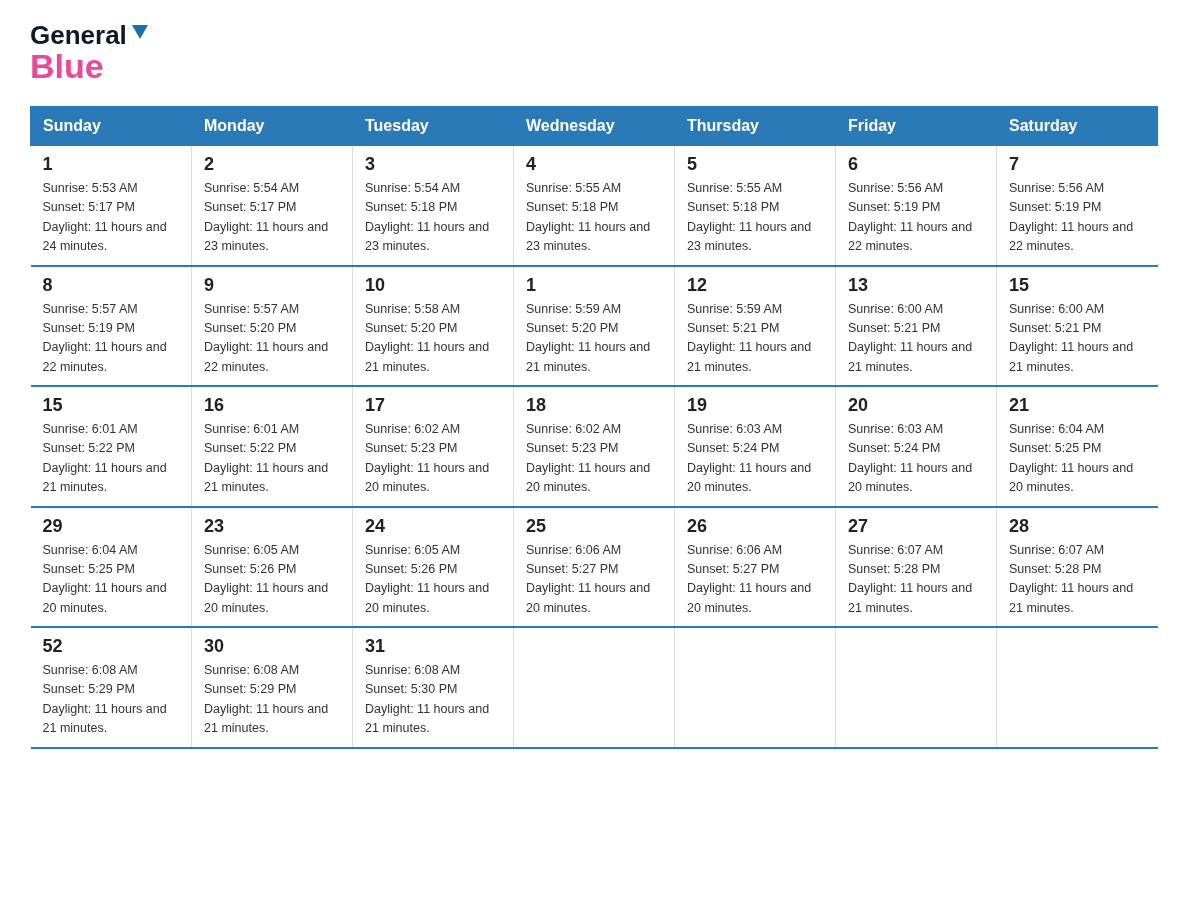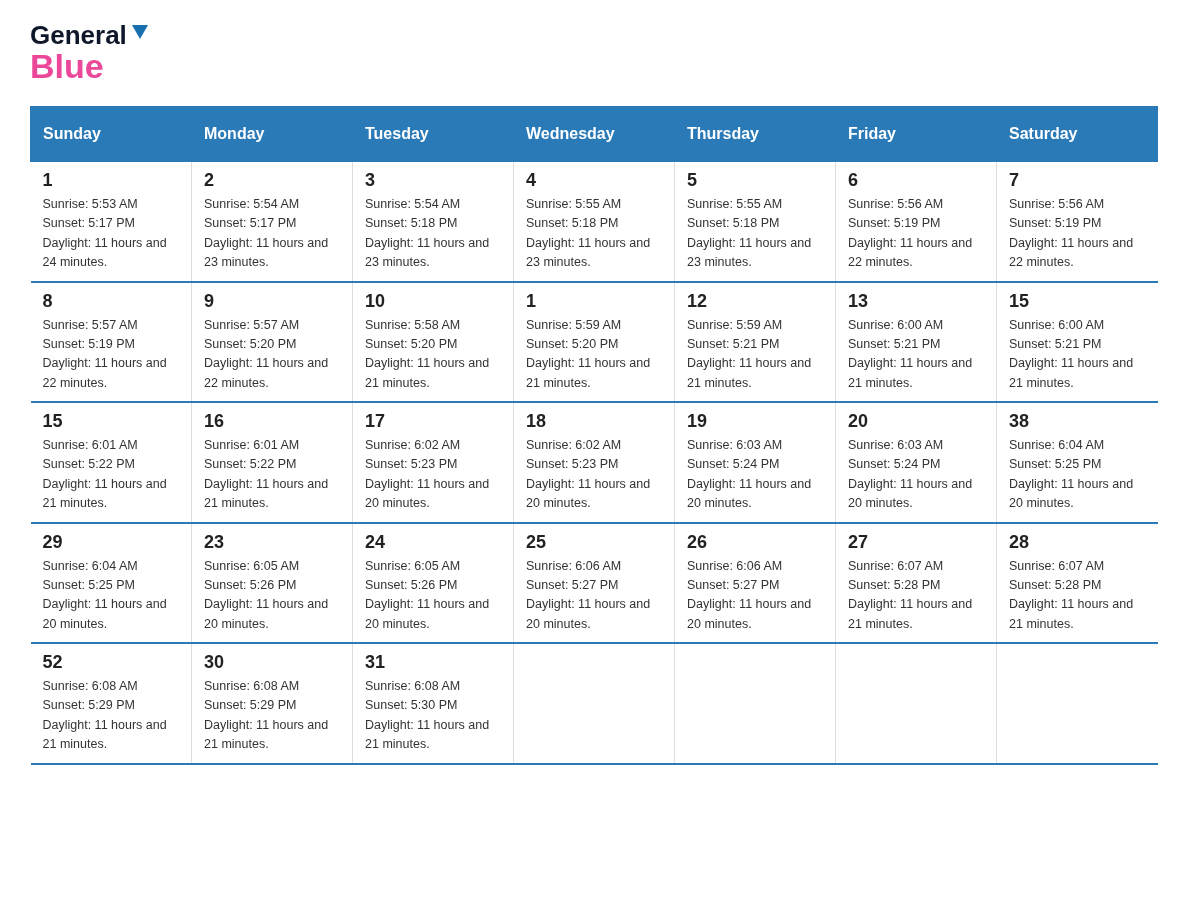--- a/index.html
+++ b/index.html
@@ -34,21 +34,21 @@
       width: 100%;
       border-collapse: collapse;
     }
     thead tr {
       background: #2a7ab8;
     }
     thead th {
       color: #fff;
       font-size: 16px;
       font-weight: 600;
-      padding: 18px 12px;
+      padding: 10px 12px;
       text-align: left;
       border: 1px solid #2a7ab8;
     }
     tbody tr {
       border-bottom: 2px solid #2a7ab8;
     }
     tbody td {
       vertical-align: top;
       padding: 8px 12px;
       font-size: 13px;
@@ -306,21 +306,21 @@
         </td>
         <td>
           <span class="day-number">20</span>
           <div class="day-info">
             Sunrise: 6:03 AM<br>
             Sunset: 5:24 PM<br>
             Daylight: 11 hours and 20 minutes.
           </div>
         </td>
         <td>
-          <span class="day-number">38</span>
+          <span class="day-number">21</span>
           <div class="day-info">
             Sunrise: 6:04 AM<br>
             Sunset: 5:25 PM<br>
             Daylight: 11 hours and 20 minutes.
           </div>
         </td>
       </tr>
       <tr>
         <td>
           <span class="day-number">29</span>

